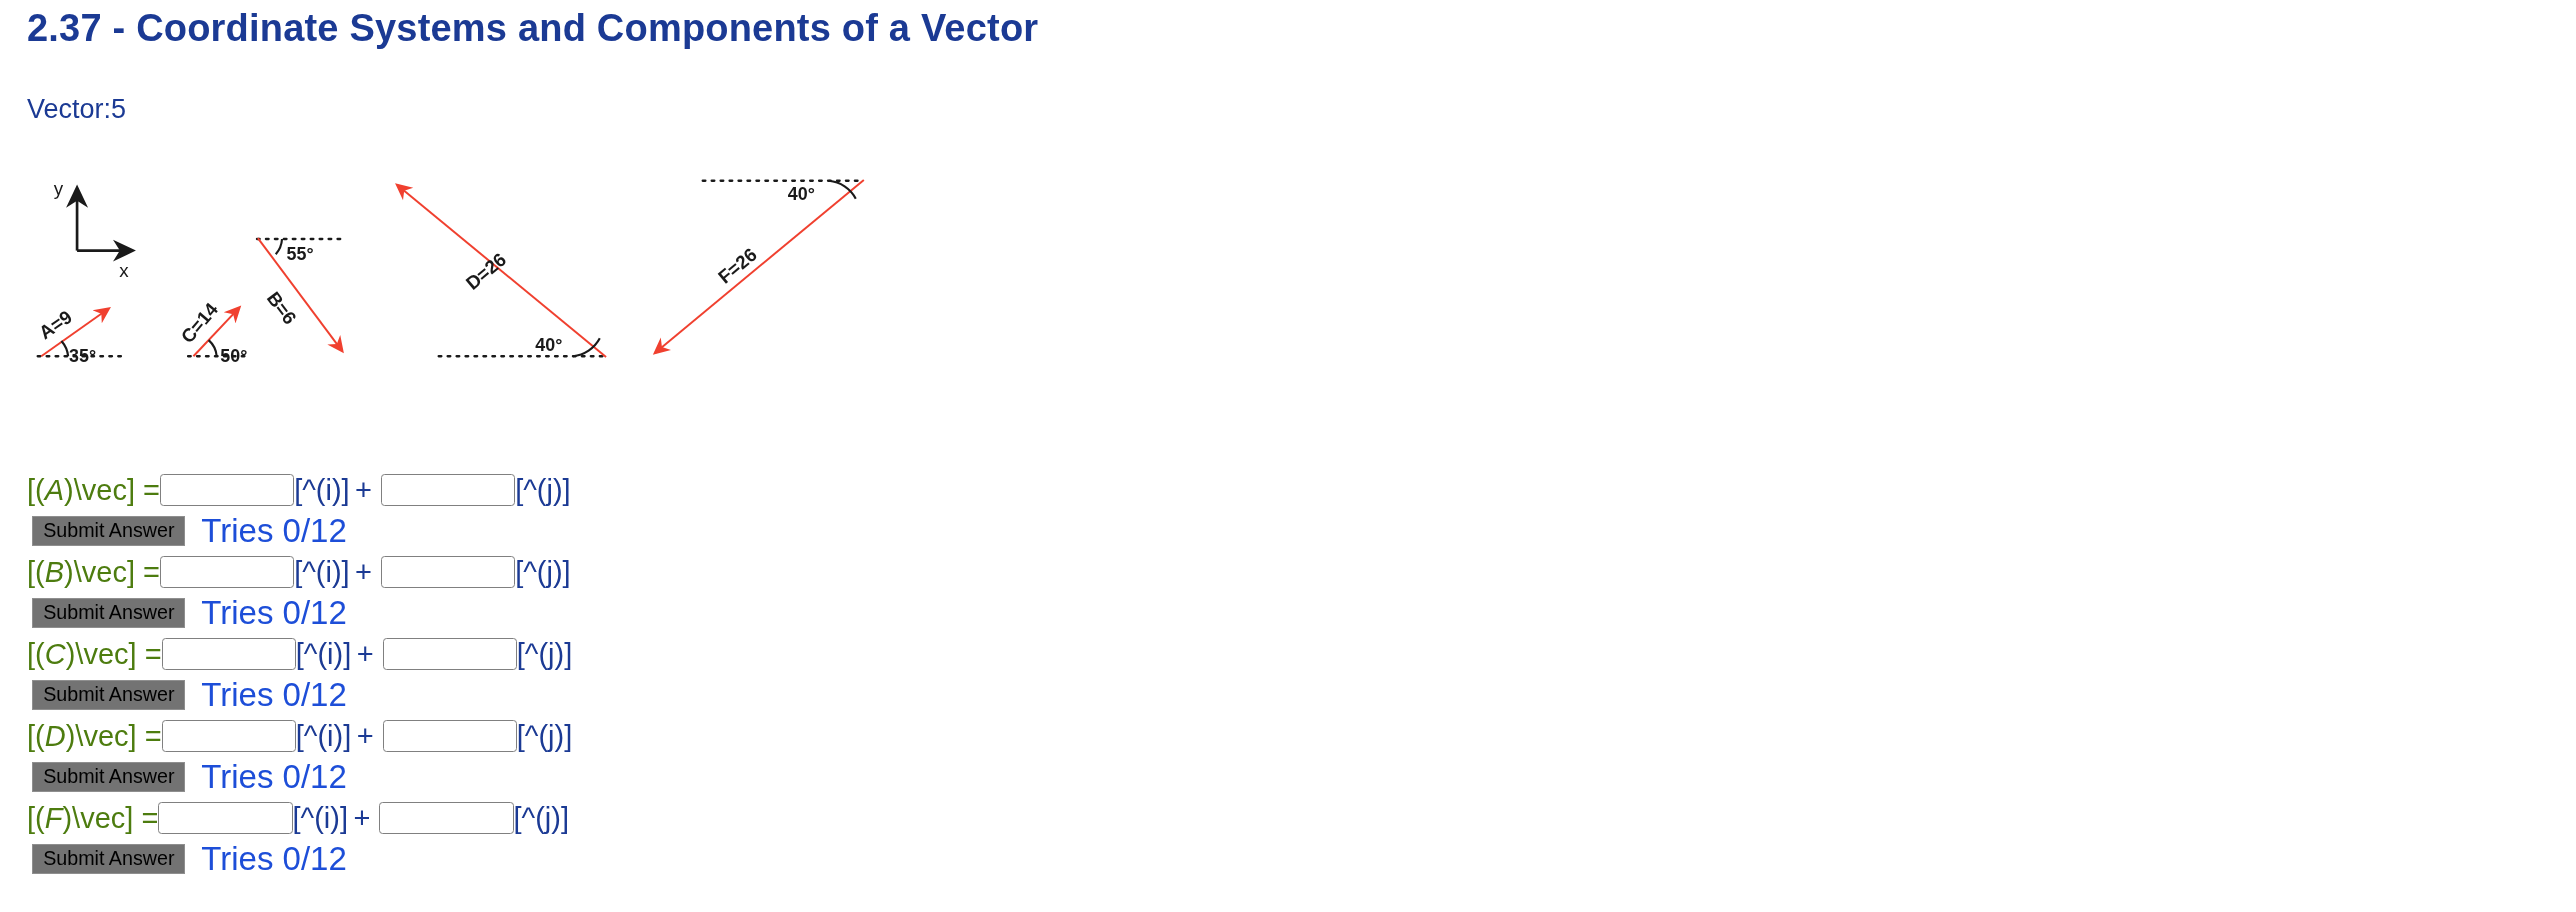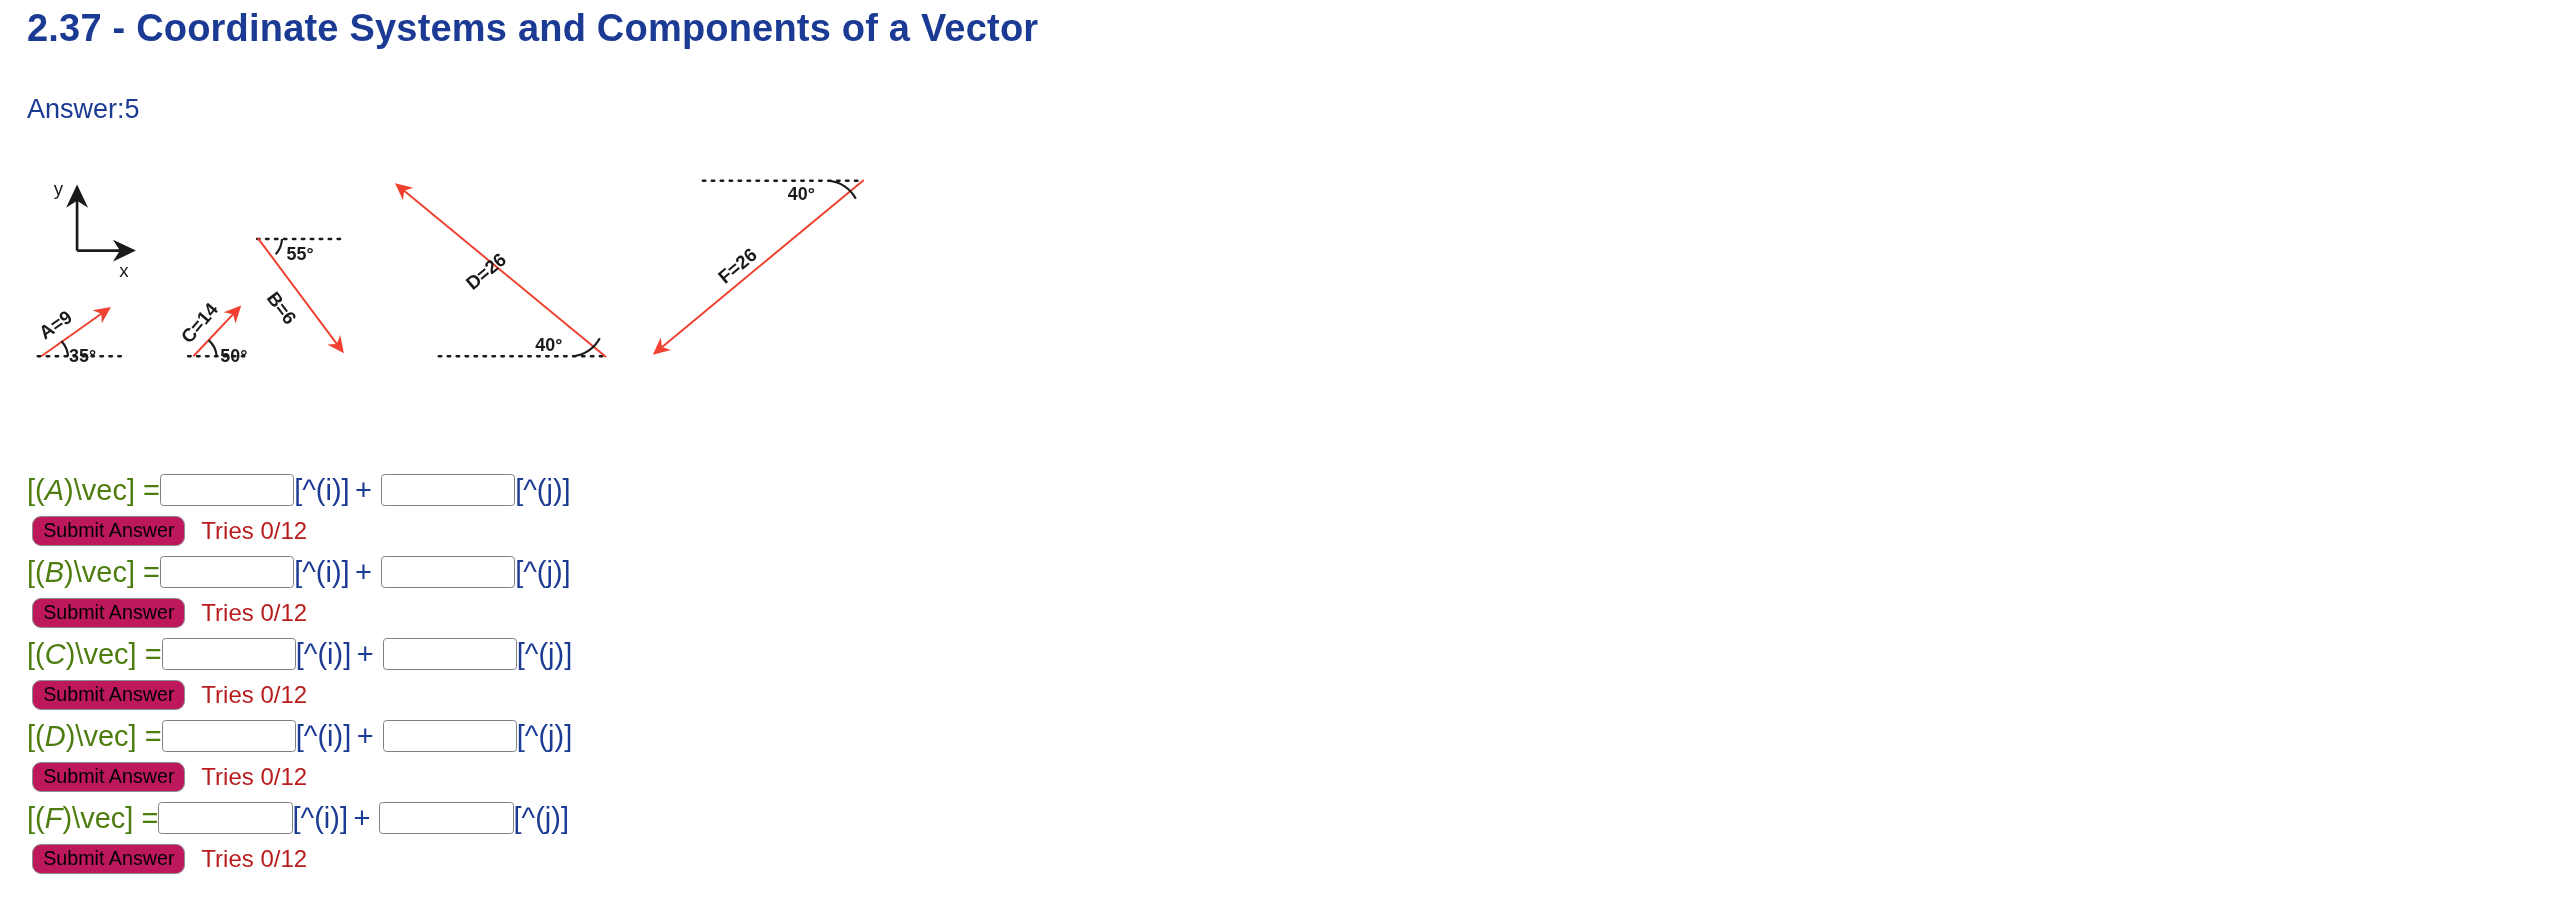--- a/index.html
+++ b/index.html
@@ -96,44 +96,44 @@
   .submit-row {
     display: flex;
     align-items: center;
     height: 40px;
     padding-left: 5.4px;
   }
   .submit-btn {
     font-family: "Liberation Sans", sans-serif;
     font-size: 19.7px;
     color: #000000;
-    background: #be185d;
+    background: #737373;
     border: 0.9px solid #8f8f8f;
-    border-radius: 9px;
+    border-radius: 0;
     padding: 2.7px 9.8px 3.6px 9.8px;
     line-height: 1.1;
     cursor: pointer;
   }
   .tries {
-    font-size: 24px;
-    color: #b91c1c;
+    font-size: 33px;
+    color: #1d4ed8;
     margin-left: 16px;
   }
   .vec-label { font-family: "Liberation Sans", sans-serif; font-weight: bold; fill: #1a1a1a; }
   .ang-label { font-family: "Liberation Sans", sans-serif; font-weight: bold; fill: #1a1a1a; }
   .axis-label { font-family: "Liberation Sans", sans-serif; fill: #1a1a1a; }
 </style>
 </head>
 <body>
 
 <div class="page">
 
   <div class="title">2.37 - Coordinate Systems and Components of a Vector</div>
 
-  <div class="points">Answer:5</div>
+  <div class="points">Vector:5</div>
 
   <div class="figure">
     <svg width="904" height="233" viewBox="0 0 1010 260" xmlns="http://www.w3.org/2000/svg">
       <defs>
         <marker id="arrRed" markerWidth="9" markerHeight="9" refX="7" refY="4.5" orient="auto">
           <path d="M0,0.4 L8.6,4.5 L0,8.6 L2.6,4.5 Z" fill="#f0402f"></path>
         </marker>
         <marker id="arrBlack" markerWidth="9" markerHeight="9" refX="7" refY="4.5" orient="auto">
           <path d="M0,0.4 L8.6,4.5 L0,8.6 L2.6,4.5 Z" fill="#1a1a1a"></path>
         </marker>

